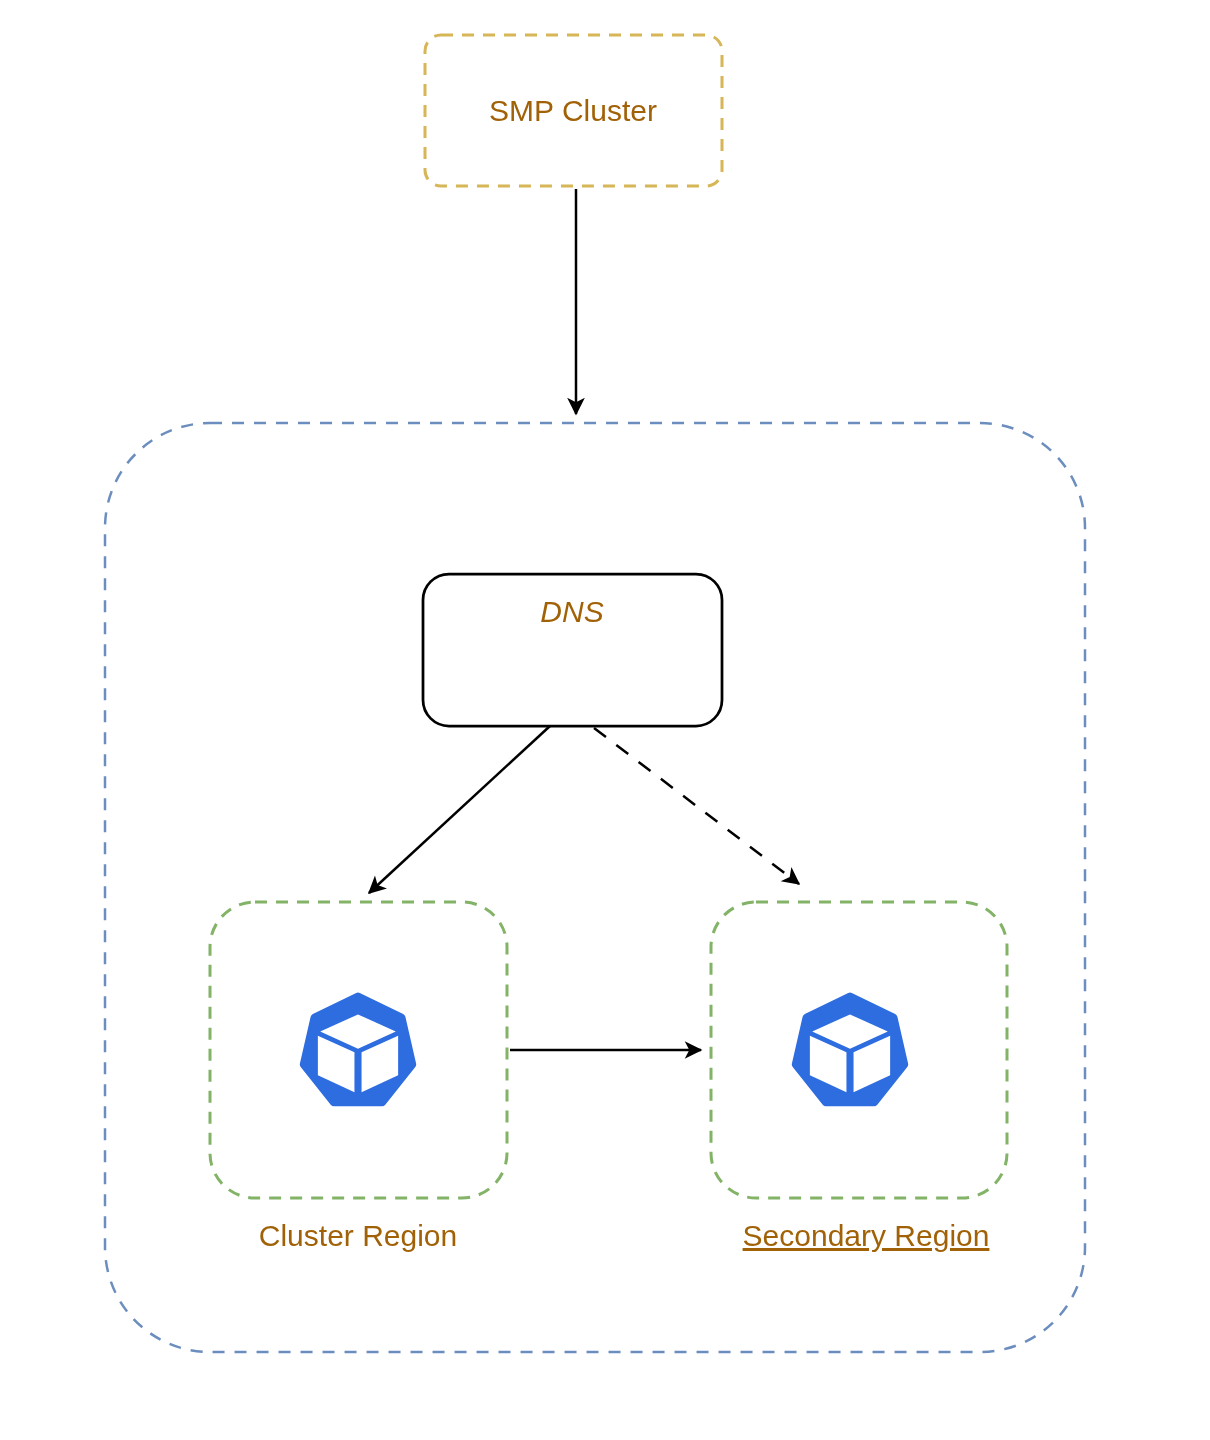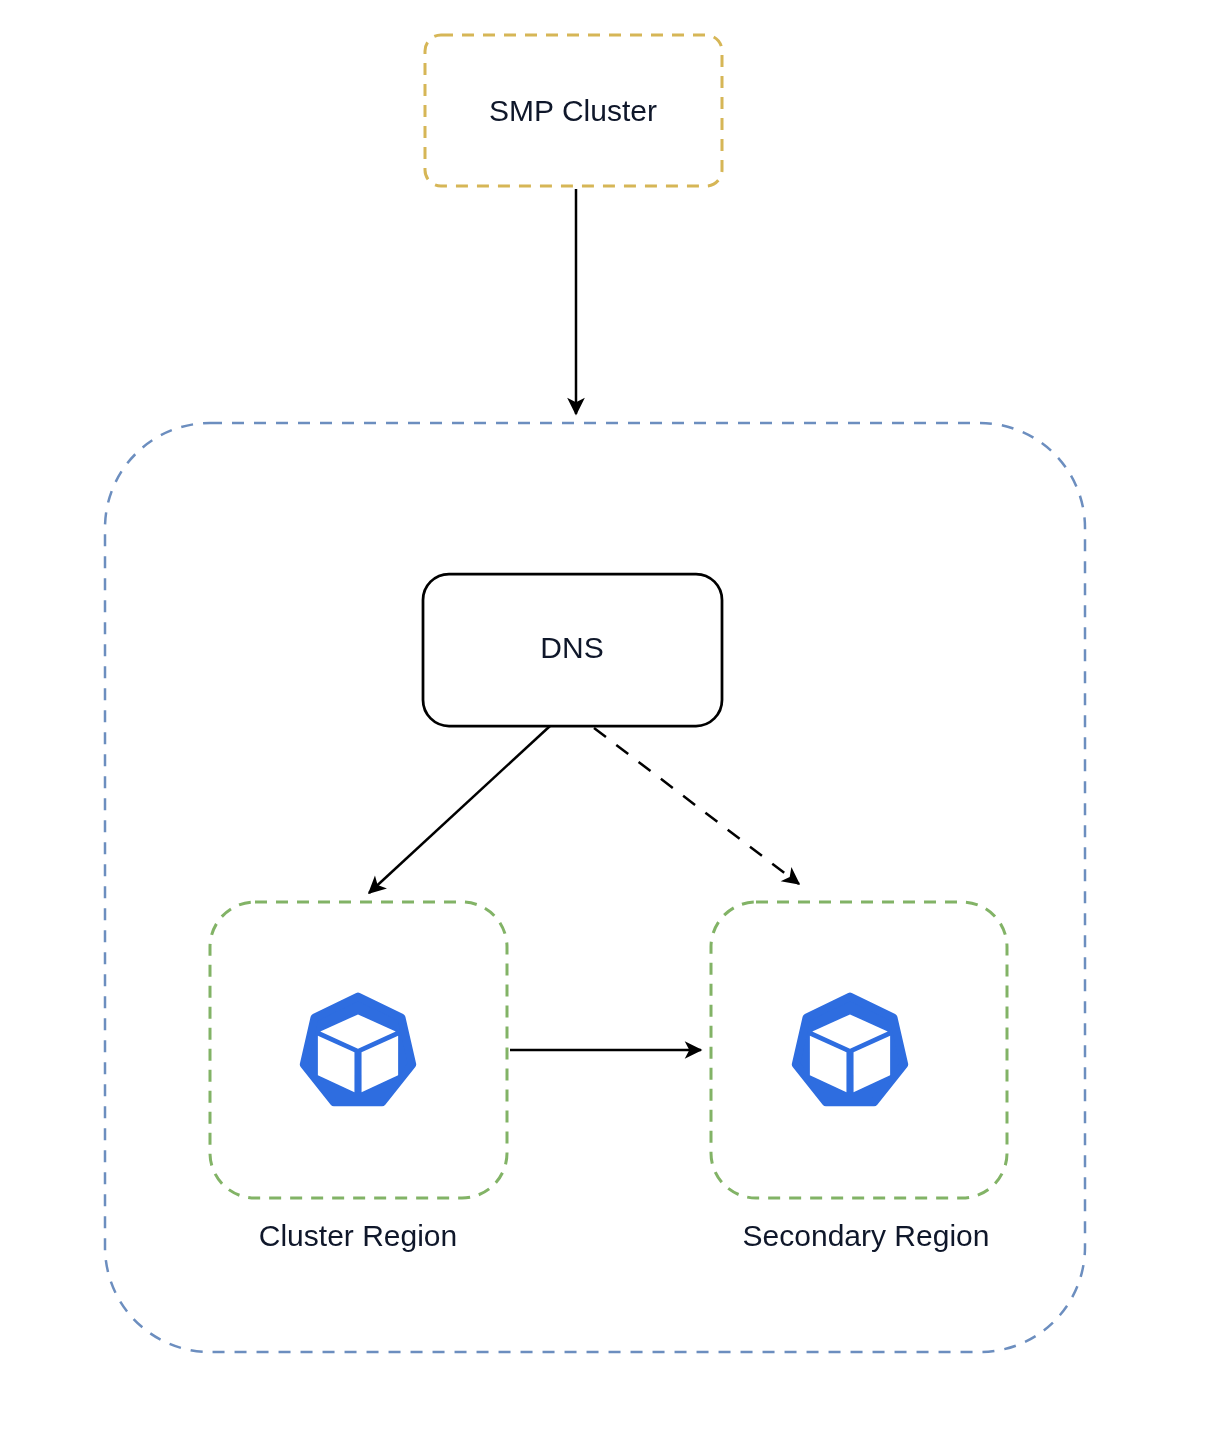--- a/index.html
+++ b/index.html
@@ -18,21 +18,21 @@
   .shape-layer {
     position: absolute;
     left: 0;
     top: 0;
   }
   .node-label {
     position: absolute;
     transform: translate(-50%, -50%);
     white-space: nowrap;
     font-size: 30px;
-    color: #0f172a;
+    color: #a16207;
   }
   .icon-wrap {
     position: absolute;
     width: 118px;
     height: 118px;
   }
   .icon-wrap svg {
     display: block;
     width: 100%;
     height: 100%;
@@ -64,25 +64,25 @@
 
     <line x1="550" y1="726" x2="369" y2="893" stroke-width="2.5" marker-end="url(#arrowhead)" stroke="#000000"></line>
 
     <line x1="594" y1="728" x2="799" y2="884" stroke-width="2.5" stroke-dasharray="15 13" marker-end="url(#arrowhead)" stroke="#000000"></line>
 
     <line x1="510" y1="1050" x2="701" y2="1050" stroke-width="2.5" marker-end="url(#arrowhead)" stroke="#000000"></line>
   </svg>
 
   <div class="node-label" style="left:573px; top:111px;">SMP Cluster</div>
 
-  <div class="node-label" style="left:572px; top:648px;">DNS</div>
+  <div class="node-label" style="left:572px; top:612px;font-style:italic;">DNS</div>
 
   <div class="node-label" style="left:358px; top:1236px;">Cluster Region</div>
 
-  <div class="node-label" style="left:866px; top:1236px;">Secondary Region</div>
+  <div class="node-label" style="left:866px; top:1236px;text-decoration:underline;">Secondary Region</div>
 
   <div class="icon-wrap" style="left:299px; top:992px;">
     <svg viewBox="0 0 100 100">
       <path d="M50 4 L86.75 21.7 L95.82 61.46 L70.39 93.34 L29.61 93.34 L4.18 61.46 L13.25 21.7 Z" stroke-width="7" stroke-linejoin="round" fill="#2E6DE0" stroke="#2E6DE0"></path>
       <polygon points="50,19 82,33.5 50,48 18,33.5" fill="#FFFFFF"></polygon>
       <polygon points="16,37 47,51 47,85 16,70.5" fill="#FFFFFF"></polygon>
       <polygon points="84,37 53,51 53,85 84,70.5" fill="#FFFFFF"></polygon>
     </svg>
   </div>
 

